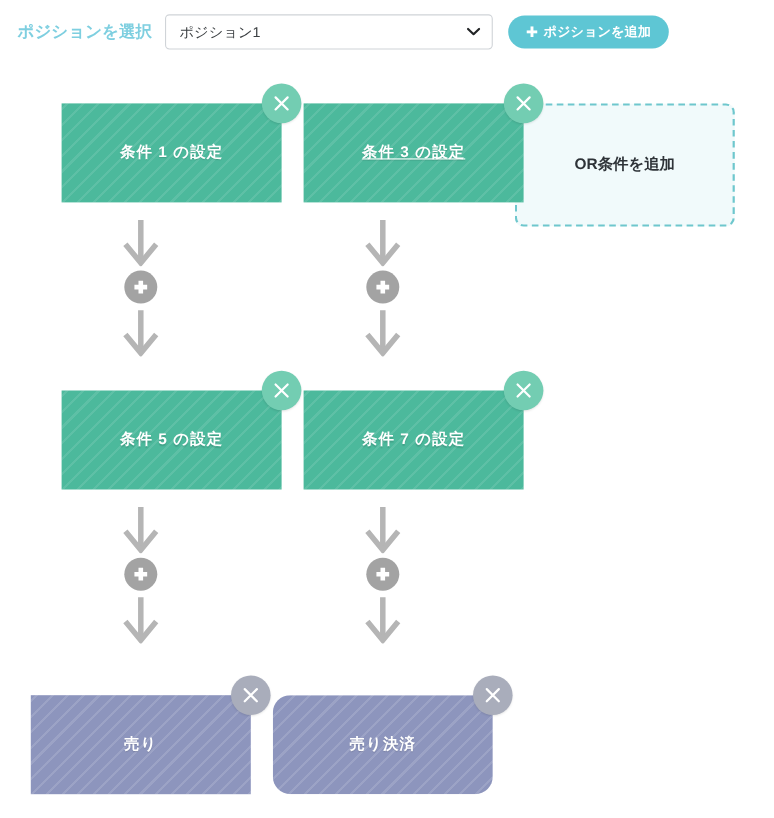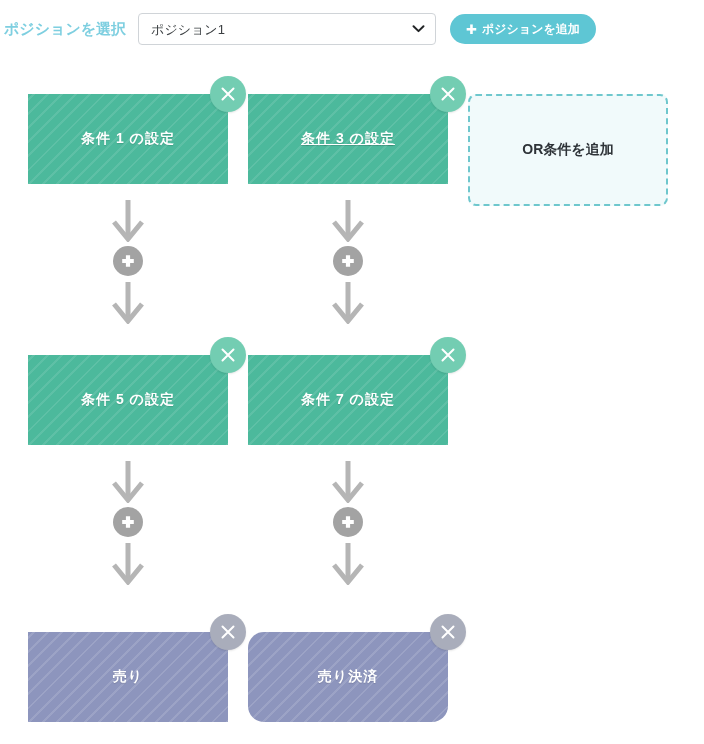--- a/index.html
+++ b/index.html
@@ -19,21 +19,21 @@
   .toolbar {
     position: absolute;
     left: 0;
     top: 0;
     width: 704px;
     height: 58px;
     display: flex;
     align-items: center;
   }
   .select-label {
-    margin-left: 4px;
+    margin-left: 16px;
     font-size: 15px;
     font-weight: bold;
     color: #7ecfe0;
     letter-spacing: 0px;
     white-space: nowrap;
   }
   .select-wrap {
     position: relative;
     margin-left: 12px;
   }
@@ -119,20 +119,21 @@
     user-select: none;
   }
   .node-green {
     background-color: #4cb99c;
     background-image: repeating-linear-gradient(
         -45deg,
         rgba(255,255,255,0.10) 0px,
         rgba(255,255,255,0.10) 2px,
         rgba(255,255,255,0.00) 2px,
         rgba(255,255,255,0.00) 10px);
+    margin-left: 28px;
   }
   .node-purple {
     background-color: #8d95bd;
     background-image: repeating-linear-gradient(
         -45deg,
         rgba(255,255,255,0.13) 0px,
         rgba(255,255,255,0.13) 2px,
         rgba(255,255,255,0.00) 2px,
         rgba(255,255,255,0.00) 10px);
     margin-top: 16px;

